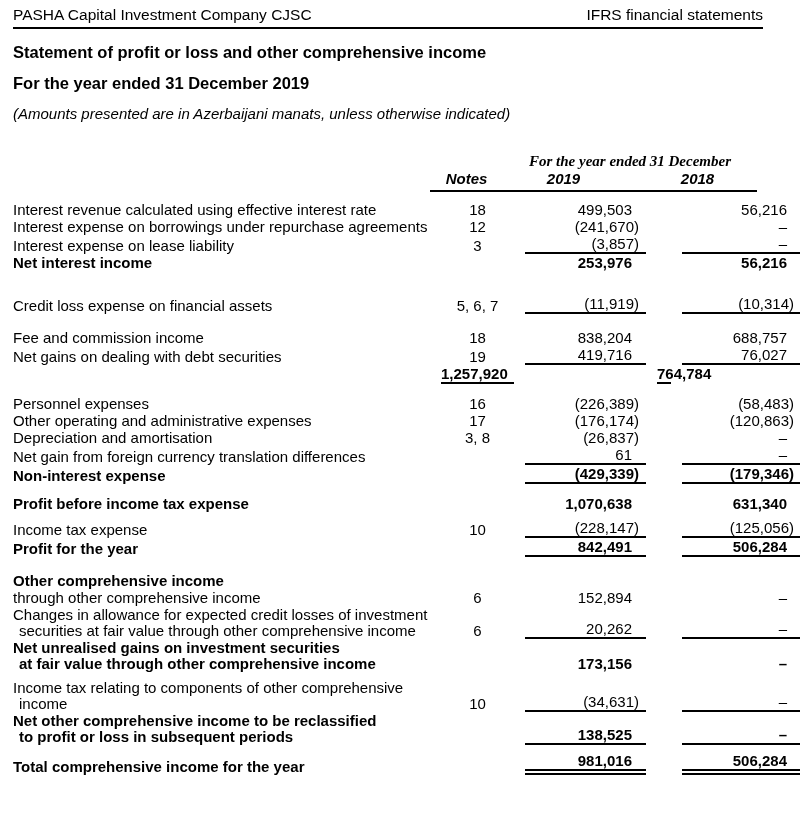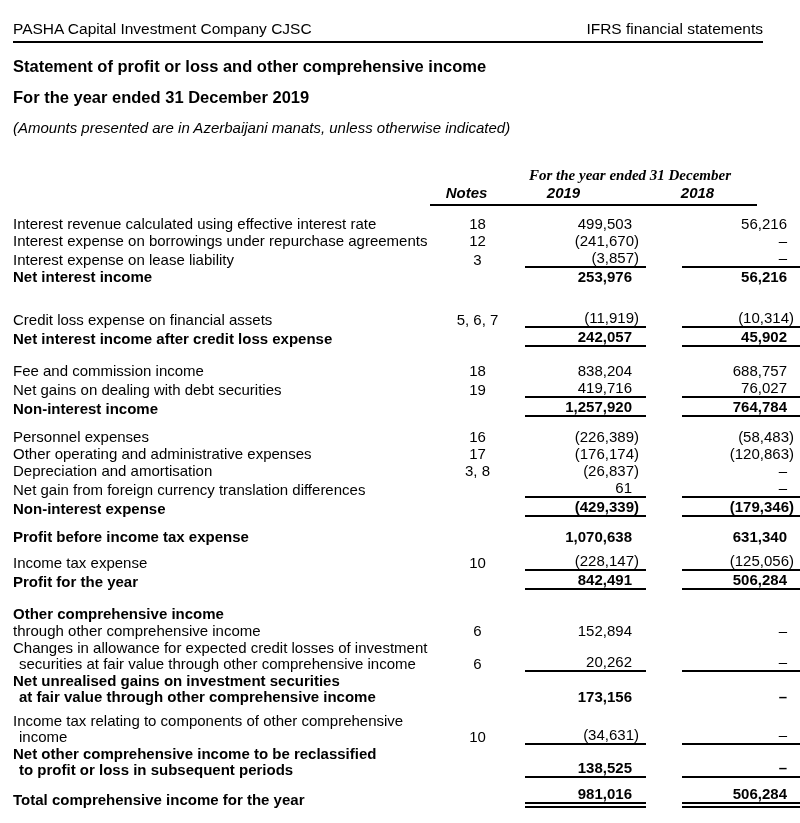--- a/index.html
+++ b/index.html
@@ -2,21 +2,21 @@
 <html><head>
 <meta charset="utf-8">
 <style>
   * { margin:0; padding:0; box-sizing:border-box; }
   html,body { background:#ffffff; }
   body {
     width:800px; height:823px; overflow:hidden;
     font-family:"Liberation Sans","DejaVu Sans",sans-serif;
     color:#000; font-size:15px;
   }
-  .page { padding-top:20px; }
+  .page { padding-top:6px; }
 
   
   .top-header {
     display:flex; justify-content:space-between; align-items:flex-end;
     margin:0 37px 0 13px; padding-bottom:4px;
     border-bottom:2px solid #000;
     font-size:15.5px; line-height:17px;
   }
 
   .title    { margin:14px 13px 0; font-size:16.5px; font-weight:bold; line-height:19px; }
@@ -120,52 +120,40 @@
         <div class="gap l"></div>
         <div class="row rule-single">
           <div class="lbl">
             <div>Credit loss expense on financial assets</div>
           </div>
           <div class="notes">5, 6, 7</div>
           <div class="v v19 paren">(11,919)</div>
           <div class="sp"></div>
           <div class="v v18 paren">(10,314)</div>
         </div>
-        <div class="row bold rule-single">
-          <div class="lbl">
-            <div>Net interest income after credit loss expense</div>
-          </div>
-          <div class="notes"></div>
-          <div class="v v19">242,057</div>
-          <div class="sp"></div>
-          <div class="v v18">45,902</div>
-        </div>
         <div class="gap m"></div>
         <div class="row">
           <div class="lbl">
             <div>Fee and commission income</div>
           </div>
           <div class="notes">18</div>
           <div class="v v19">838,204</div>
           <div class="sp"></div>
           <div class="v v18">688,757</div>
         </div>
         <div class="row rule-single">
           <div class="lbl">
             <div>Net gains on dealing with debt securities</div>
           </div>
           <div class="notes">19</div>
           <div class="v v19">419,716</div>
           <div class="sp"></div>
           <div class="v v18">76,027</div>
         </div>
         <div class="row bold rule-single">
-          <div class="lbl">
-            <div>Non-interest income</div>
-          </div>
           <div class="notes"></div>
           <div class="v v19">1,257,920</div>
           <div class="sp"></div>
           <div class="v v18">764,784</div>
         </div>
         <div class="gap s"></div>
         <div class="row">
           <div class="lbl">
             <div>Personnel expenses</div>
           </div>

